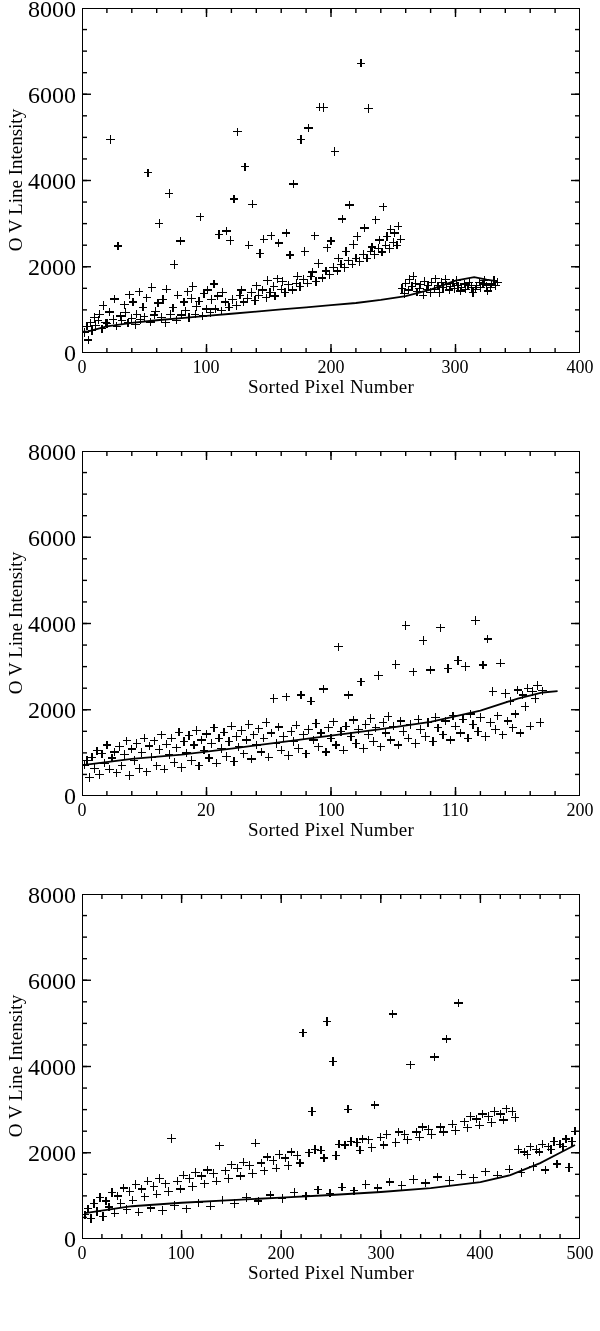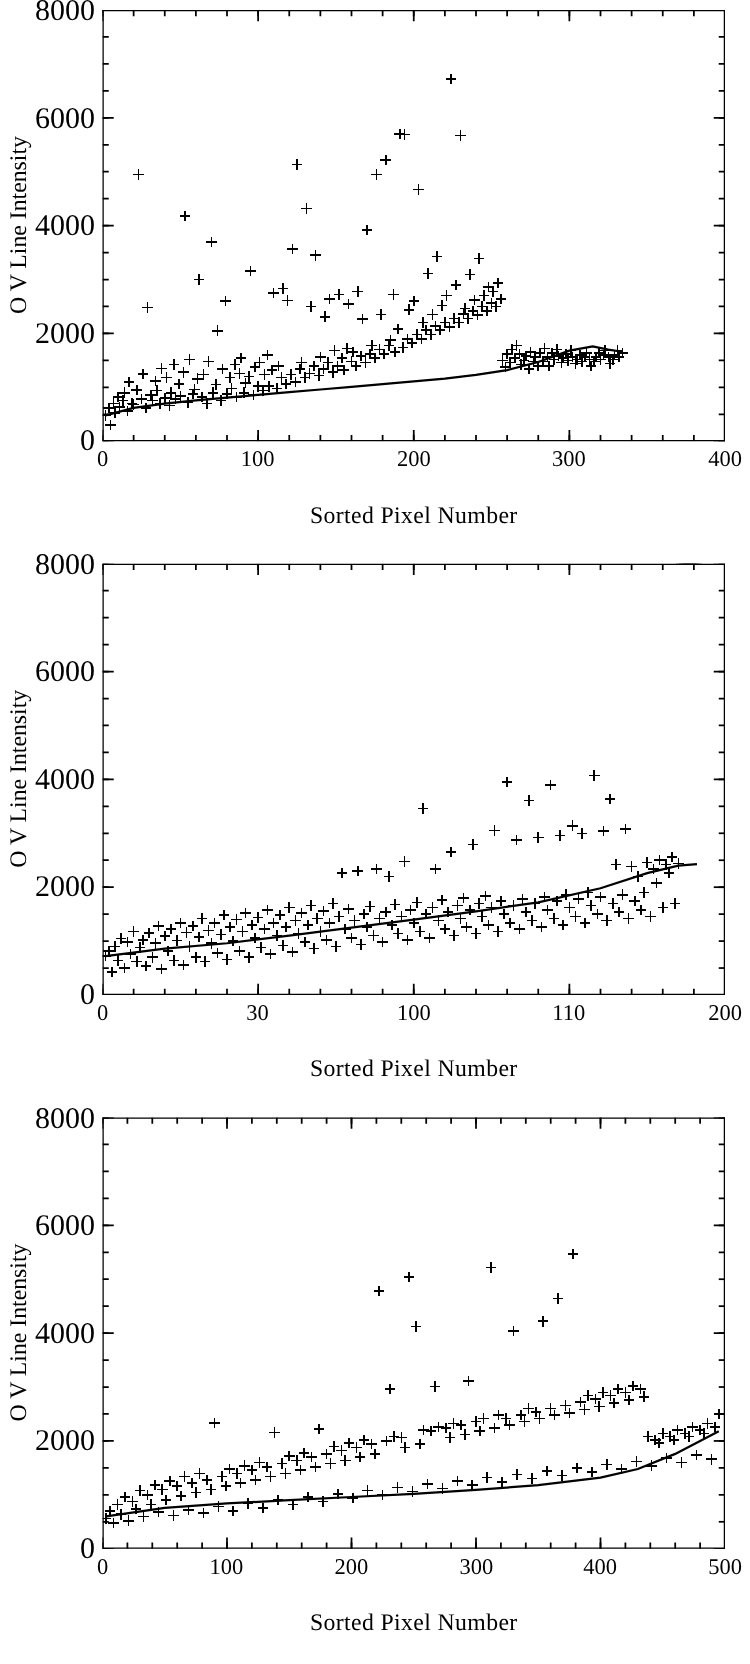--- a/index.html
+++ b/index.html
@@ -5,21 +5,21 @@
   html,body{margin:0;padding:0;background:#ffffff;}
   body{width:600px;height:1331px;font-family:"Liberation Serif",serif;color:#000;}
   .stack{display:flex;flex-direction:column;}
   .panel{position:relative;width:600px;height:443px;}
   .plotwrap{position:absolute;left:82px;top:8px;width:498px;height:345px;}
   .frame{position:absolute;left:0;top:0;width:100%;height:100%;border:1.5px solid #000;box-sizing:border-box;}
   .plot-svg{position:absolute;left:0;top:0;width:100%;height:100%;}
   .ylabel-pos{position:absolute;left:4px;top:8px;width:24px;height:345px;}
   .ylabel-inner{position:absolute;width:345px;height:24px;left:-160px;top:160px;
     transform:rotate(-90deg);text-align:center;font-size:19px;}
-  .xlabel{position:absolute;left:82px;top:402px;width:498px;text-align:center;font-size:19px;letter-spacing:.3px;}
+  .xlabel{position:absolute;left:82px;top:376px;width:498px;text-align:center;font-size:19px;letter-spacing:.3px;}
   .ytick{position:absolute;right:0;width:70px;text-align:right;font-size:24px;line-height:18px;}
   .xtick{position:absolute;top:358px;width:80px;text-align:center;font-size:18px;line-height:18px;}
   .ticks-y{position:absolute;left:0;top:0;width:76px;height:361px;}
   .ticks-x{position:absolute;left:0;top:0;width:600px;height:400px;}
 </style>
 </head>
 <body>
 
 <div class="stack">
 
@@ -1088,21 +1088,21 @@
             <line x1="468.9" y1="NaN" x2="477.29999999999995" y2="NaN"></line>
             <line x1="473.09999999999997" y1="NaN" x2="473.09999999999997" y2="NaN"></line>
             <line x1="471.39" y1="NaN" x2="479.78999999999996" y2="NaN"></line>
             <line x1="475.59" y1="NaN" x2="475.59" y2="NaN"></line>
           </g>
           <polyline points="2.49,313.95 49.80,307.91 99.60,303.60 149.40,297.56 199.20,291.09 249.00,284.63 298.80,278.16 348.60,270.82 398.40,259.61 435.75,247.54 460.65,241.50 475.59,240.21" fill="none" stroke="#000" stroke-width="1.8"></polyline>
         </svg>
     </div>
     <div class="ticks-x">
       <div class="xtick" style="left:42px;">0</div>
-      <div class="xtick" style="left:166px;">30</div>
+      <div class="xtick" style="left:166px;">20</div>
       <div class="xtick" style="left:291px;">100</div>
       <div class="xtick" style="left:415px;">110</div>
       <div class="xtick" style="left:540px;">200</div>
     </div>
     <div class="xlabel">Sorted Pixel Number</div>
   </div>
 
   <div class="panel">
     <div class="ylabel-pos">
       <div class="ylabel-inner">O V Line Intensity</div>

